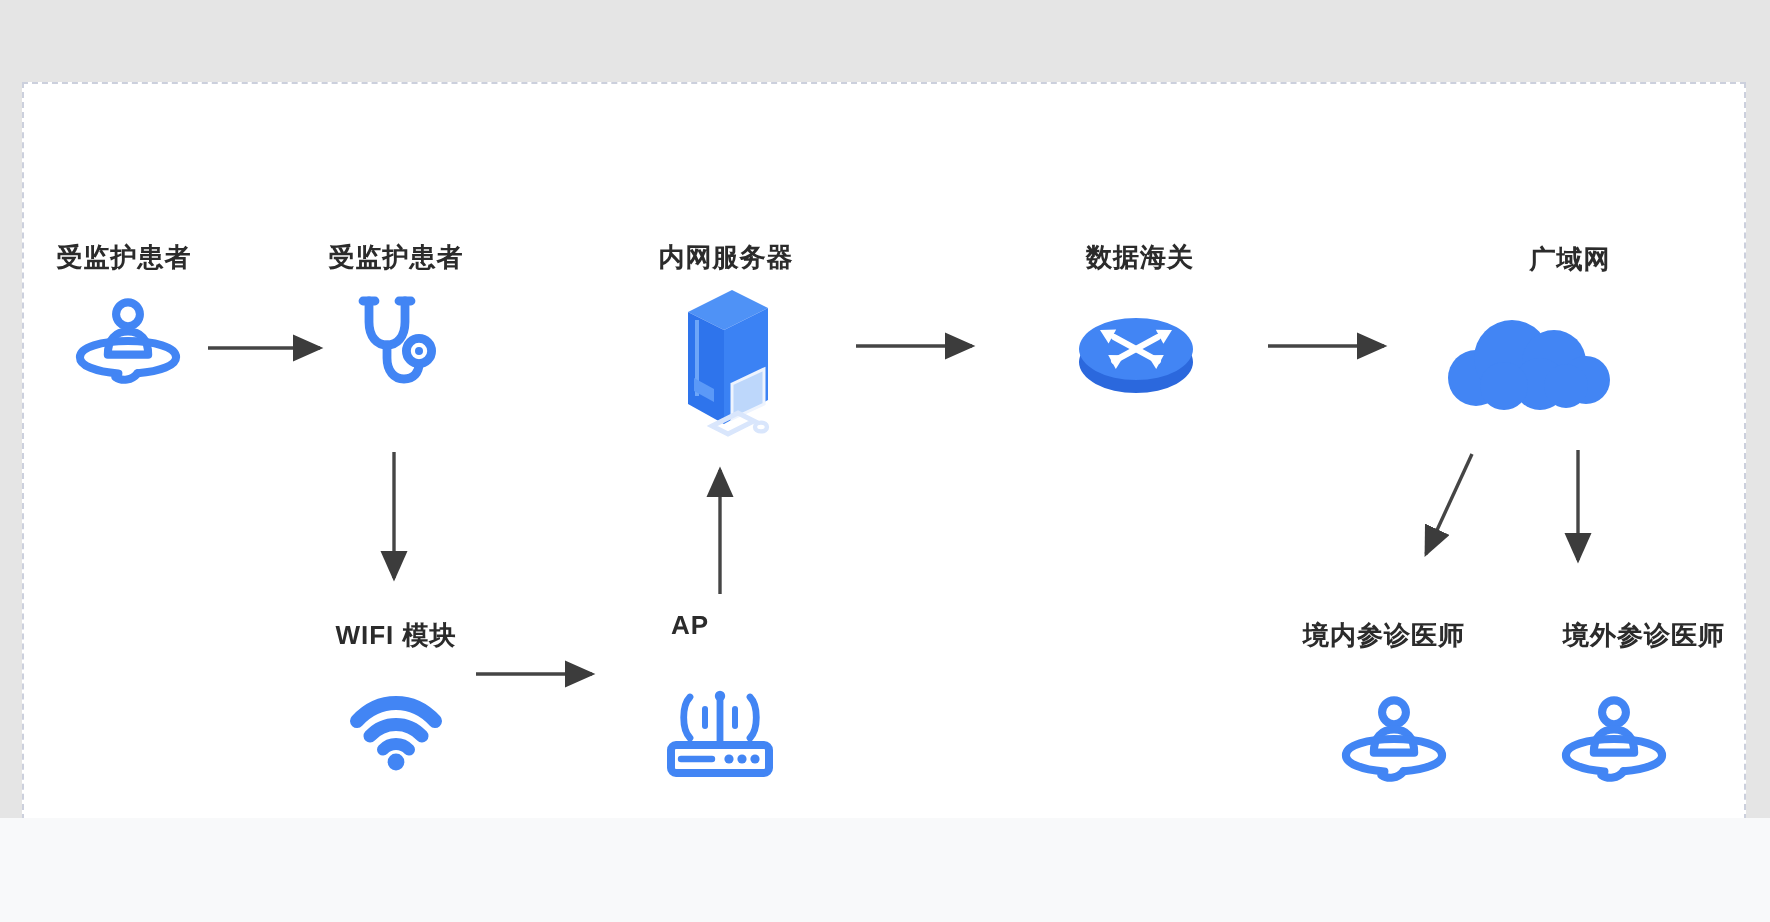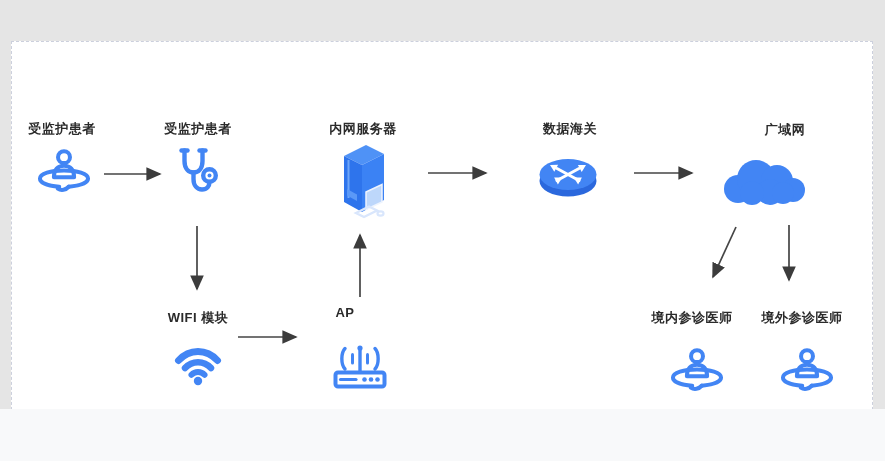--- a/index.html
+++ b/index.html
@@ -35,21 +35,21 @@
   </svg>
 
   <div class="node-label" style="left:62px;top:120px;">受监护患者</div>
   <div class="node-label" style="left:198px;top:120px;">受监护患者</div>
   <div class="node-label" style="left:363px;top:120px;">内网服务器</div>
   <div class="node-label" style="left:570px;top:120px;">数据海关</div>
   <div class="node-label" style="left:785px;top:121px;">广域网</div>
   <div class="node-label" style="left:198px;top:309px;">WIFI 模块</div>
   <div class="node-label" style="left:345px;top:305px;">AP</div>
   <div class="node-label" style="left:692px;top:309px;">境内参诊医师</div>
-  <div class="node-label" style="left:802px;top:309px;text-align:center;">境外参诊医师</div>
+  <div class="node-label" style="left:822px;top:309px;text-align:center;">境外参诊医师</div>
 
   <div class="icon" style="left:37px;top:148px;">
     <svg width="54" height="50" viewBox="0 0 56 52">
       <g fill="none" stroke="#4285f4" stroke-width="4.2" stroke-linecap="round" stroke-linejoin="round">
         <circle cx="28" cy="9.5" r="6.2"></circle>
         <path d="M17.5 30.5 C17.5 22.5 21.5 18.5 28 18.5 C34.5 18.5 38.5 22.5 38.5 30.5 L17.5 30.5 Z"></path>
         <path d="M33 40.2 C45 39.2 53 36 53 31.8 C53 26.6 41.8 23.4 28 23.4 C14.2 23.4 3 26.6 3 31.8 C3 36.2 11 39.4 23 40.3"></path>
         <path d="M33 40.2 C30 43.8 25 44.6 21.5 42.2"></path>
       </g>
     </svg>

